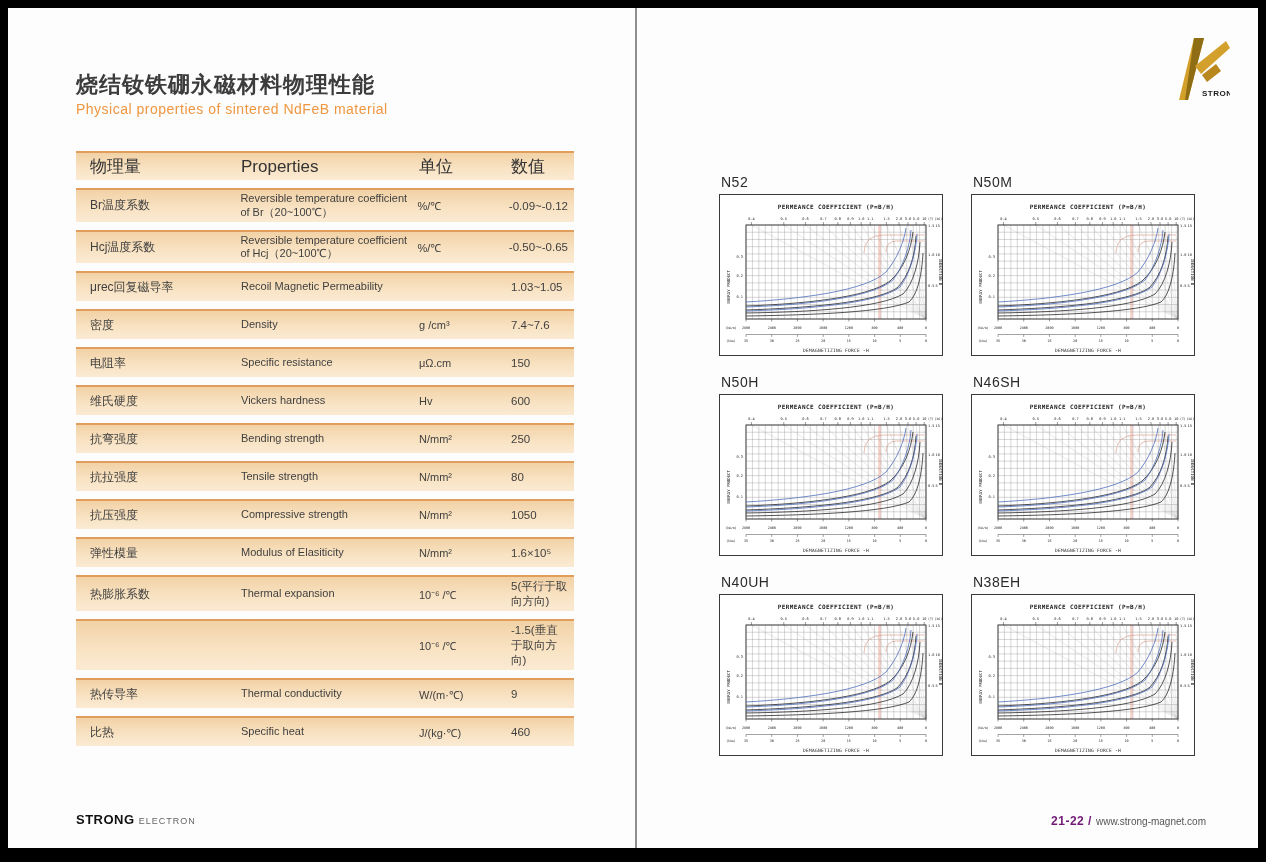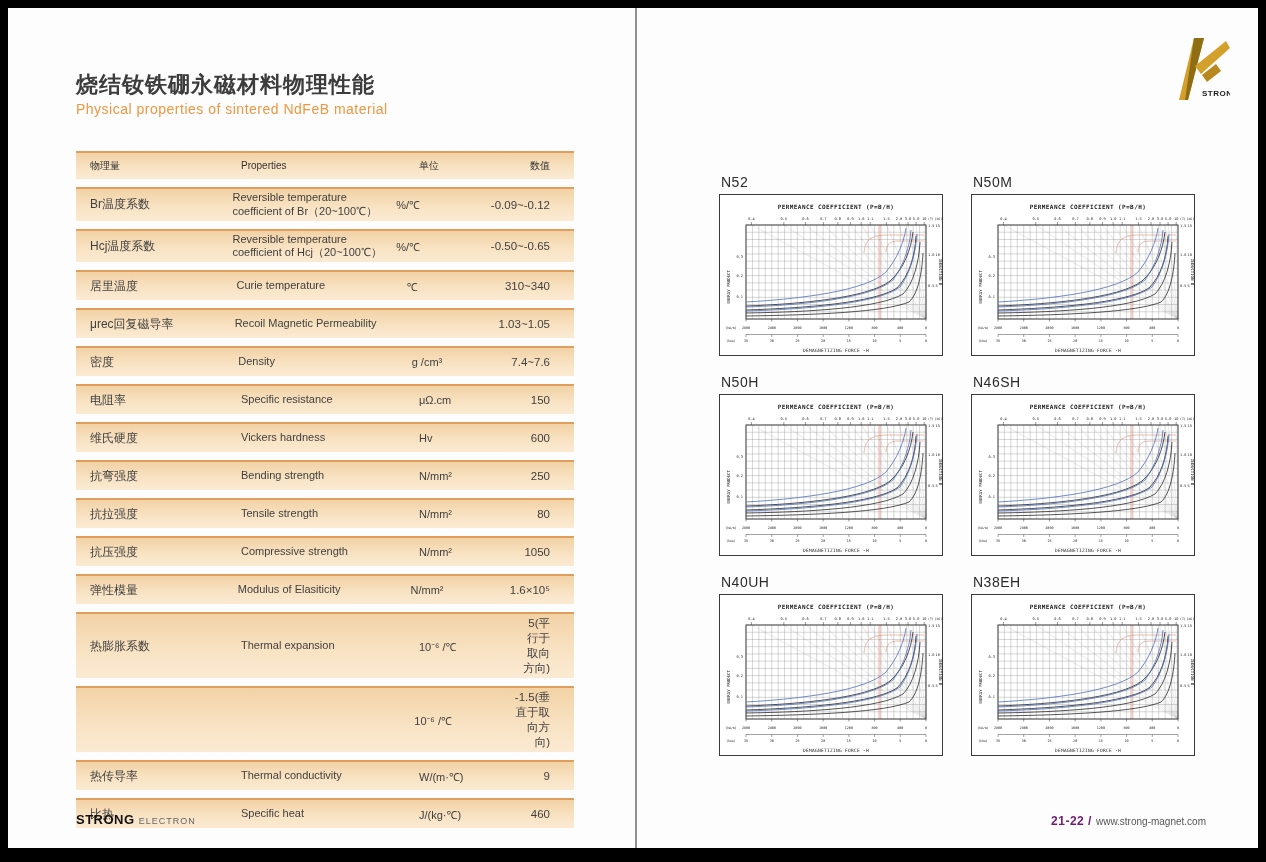--- a/index.html
+++ b/index.html
@@ -18,22 +18,22 @@
 
   .ptable{position:absolute;left:68px;top:143px;width:498px;display:flex;flex-direction:column;gap:8px;}
   .trow,.thead{display:flex;align-items:center;box-sizing:border-box;
     border-top:2px solid #e09d5c;
     background:linear-gradient(180deg,#f2d2a6 0%,#f8e2c2 55%,#fbead3 100%);
     min-height:30px;padding:2px 0;}
   .thead{min-height:28px;}
   .c1{width:107px;padding-left:14px;font-size:12px;color:#3f3f3f;}
   .c2{width:178px;font-size:11px;color:#3f3f3f;line-height:1.25;margin-left:44px;}
   .c3{width:92px;font-size:11px;color:#3f3f3f;}
-  .c4{flex:1;text-align:right;padding-right:24px;font-size:11.5px;color:#3f3f3f;margin-left:10px;}
-  .thead .c1,.thead .c2,.thead .c3,.thead .c4{font-size:10px;color:#333;}
+  .c4{flex:1;padding-right:6px;font-size:11.5px;color:#3f3f3f;}
+  .thead .c1,.thead .c2,.thead .c3,.thead .c4{font-size:17px;color:#333;}
   .lfoot{position:absolute;left:68px;bottom:20px;}
   .brand{font-size:13px;font-weight:bold;color:#111;letter-spacing:.5px;}
   .brand2{font-size:9px;color:#666;letter-spacing:1px;margin-left:4px;}
 
   
   .rtitle{position:absolute;left:66px;top:50px;}
   .rtitle h1{margin:0;font-size:22px;font-weight:bold;color:#3c3c3c;letter-spacing:1px;}
   .rtitle .sub{margin-top:5px;font-size:13px;color:#ef9640;letter-spacing:2.5px;}
   .logo{position:absolute;right:28px;top:26px;}
   #charts{position:absolute;left:82px;top:166px;display:grid;grid-template-columns:222px 222px;column-gap:30px;row-gap:18px;}
@@ -68,26 +68,20 @@
             <span class="c1">Br温度系数</span>
             <span class="c2">Reversible temperature coefficient of Br（20~100℃）</span>
             <span class="c3">%/℃</span>
             <span class="c4">-0.09~-0.12</span>
           </div>
           <div class="trow">
             <span class="c1">Hcj温度系数</span>
             <span class="c2">Reversible temperature coefficient of Hcj（20~100℃）</span>
             <span class="c3">%/℃</span>
             <span class="c4">-0.50~-0.65</span>
-          </div>
-          <div class="trow">
-            <span class="c1">居里温度</span>
-            <span class="c2">Curie temperature</span>
-            <span class="c3">℃</span>
-            <span class="c4">310~340</span>
           </div>
           <div class="trow">
             <span class="c1">μrec回复磁导率</span>
             <span class="c2">Recoil Magnetic Permeability</span>
             <span class="c3"></span>
             <span class="c4">1.03~1.05</span>
           </div>
           <div class="trow">
             <span class="c1">密度</span>
             <span class="c2">Density</span>

